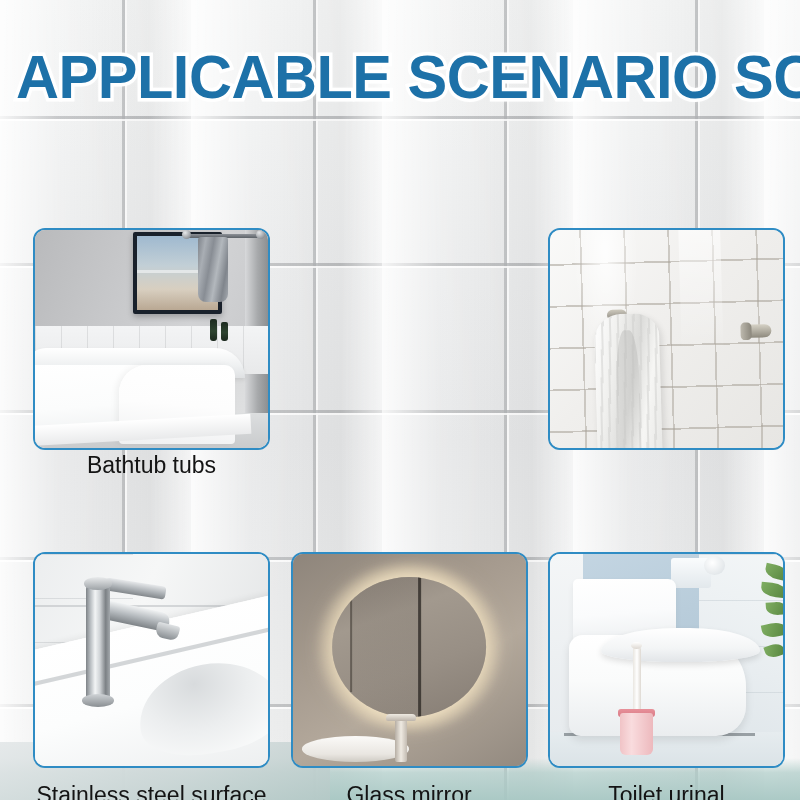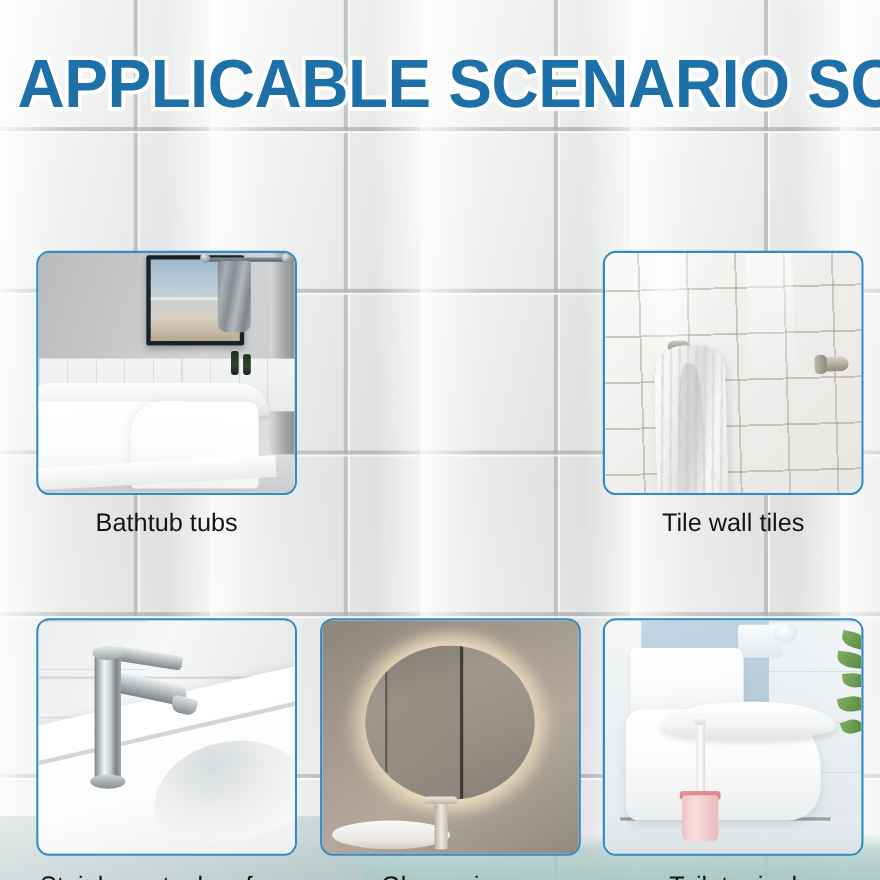--- a/index.html
+++ b/index.html
@@ -114,21 +114,20 @@
     inset: 0;
     overflow: hidden;
   }
   .caption {
     text-align: center;
     color: #141414;
     font-family: "Liberation Sans", sans-serif;
     font-size: 23px;
     line-height: 30px;
     white-space: nowrap;
-    margin-top: 10px;
   }
   .row-2 .caption { margin-top: 12px; }
 
   
   
   
   .p-bathtub { background: linear-gradient(180deg,#c9cacb 0%, #d3d4d5 40%, #e3e4e5 100%); }
   .p-bathtub .wall-upper {
     position:absolute; left:0; top:0; width:100%; height:46%;
     background: linear-gradient(110deg,#b9babc 0%,#c6c7c9 35%,#d2d3d5 70%,#c8c9cb 100%);
@@ -575,21 +574,20 @@
         <div class="frame">
           <div class="photo p-tile">
             <div class="gloss"></div>
             <div class="gloss2"></div>
             <div class="hook"></div>
             <div class="hook2"></div>
             <div class="towel"></div>
             <div class="towel-fold"></div>
           </div>
         </div>
-        <div class="caption">Tile wall tiles</div>
       </div>
 
     </div>
 
     <div style="height:72px"></div>
 
     <div class="row row-2">
 
       <div class="cell">
         <div class="frame">

